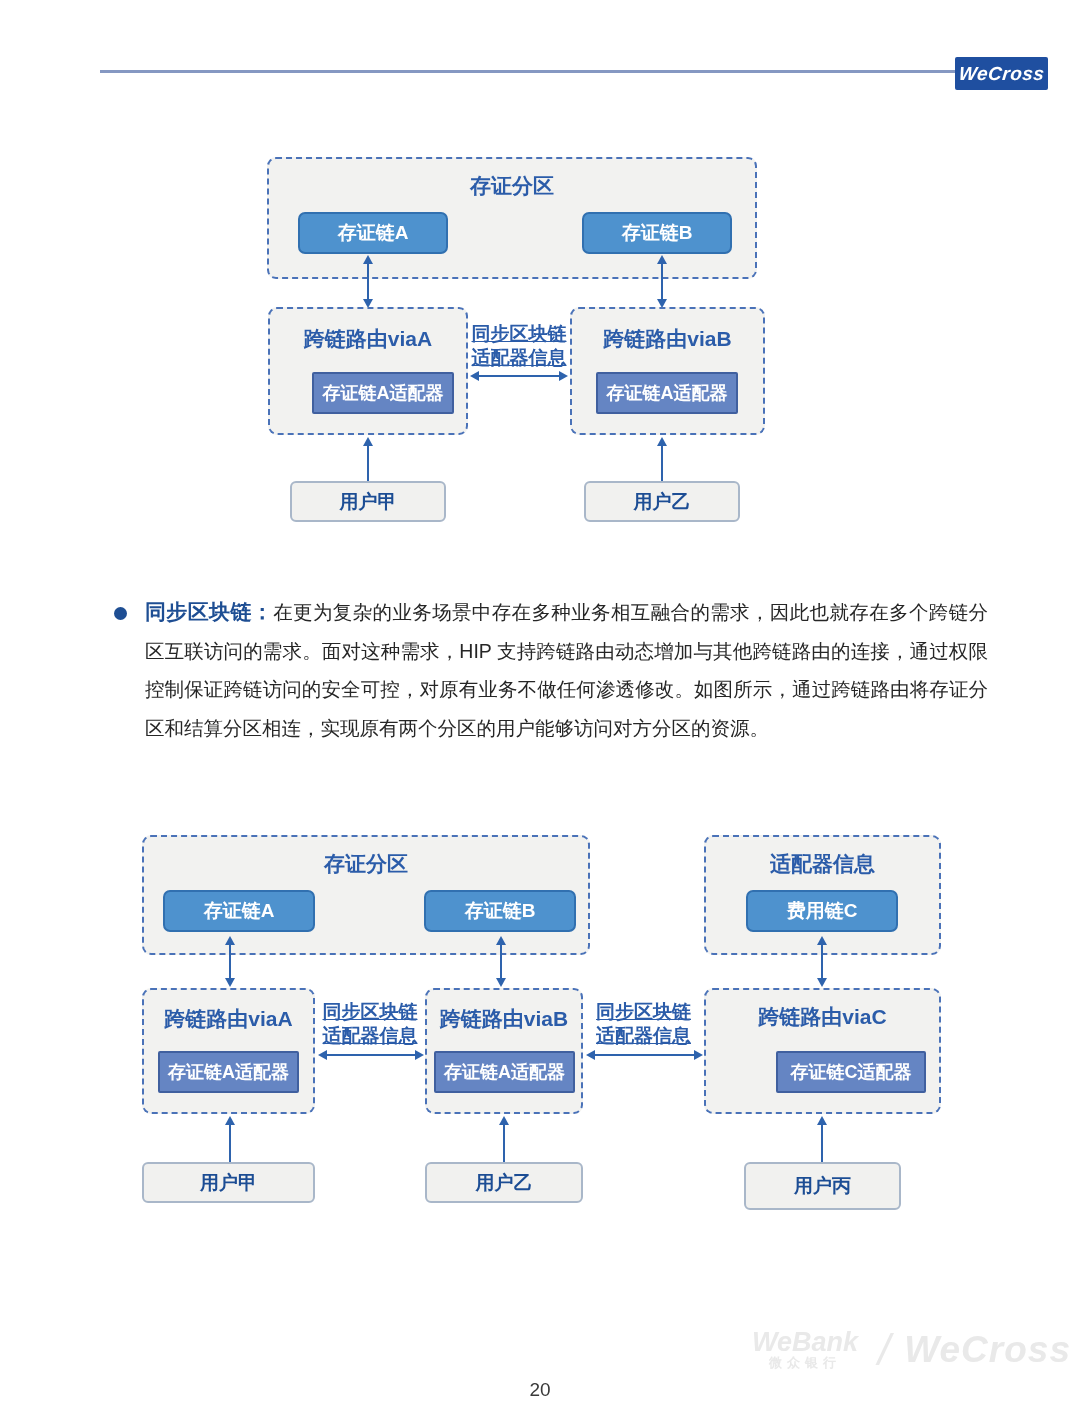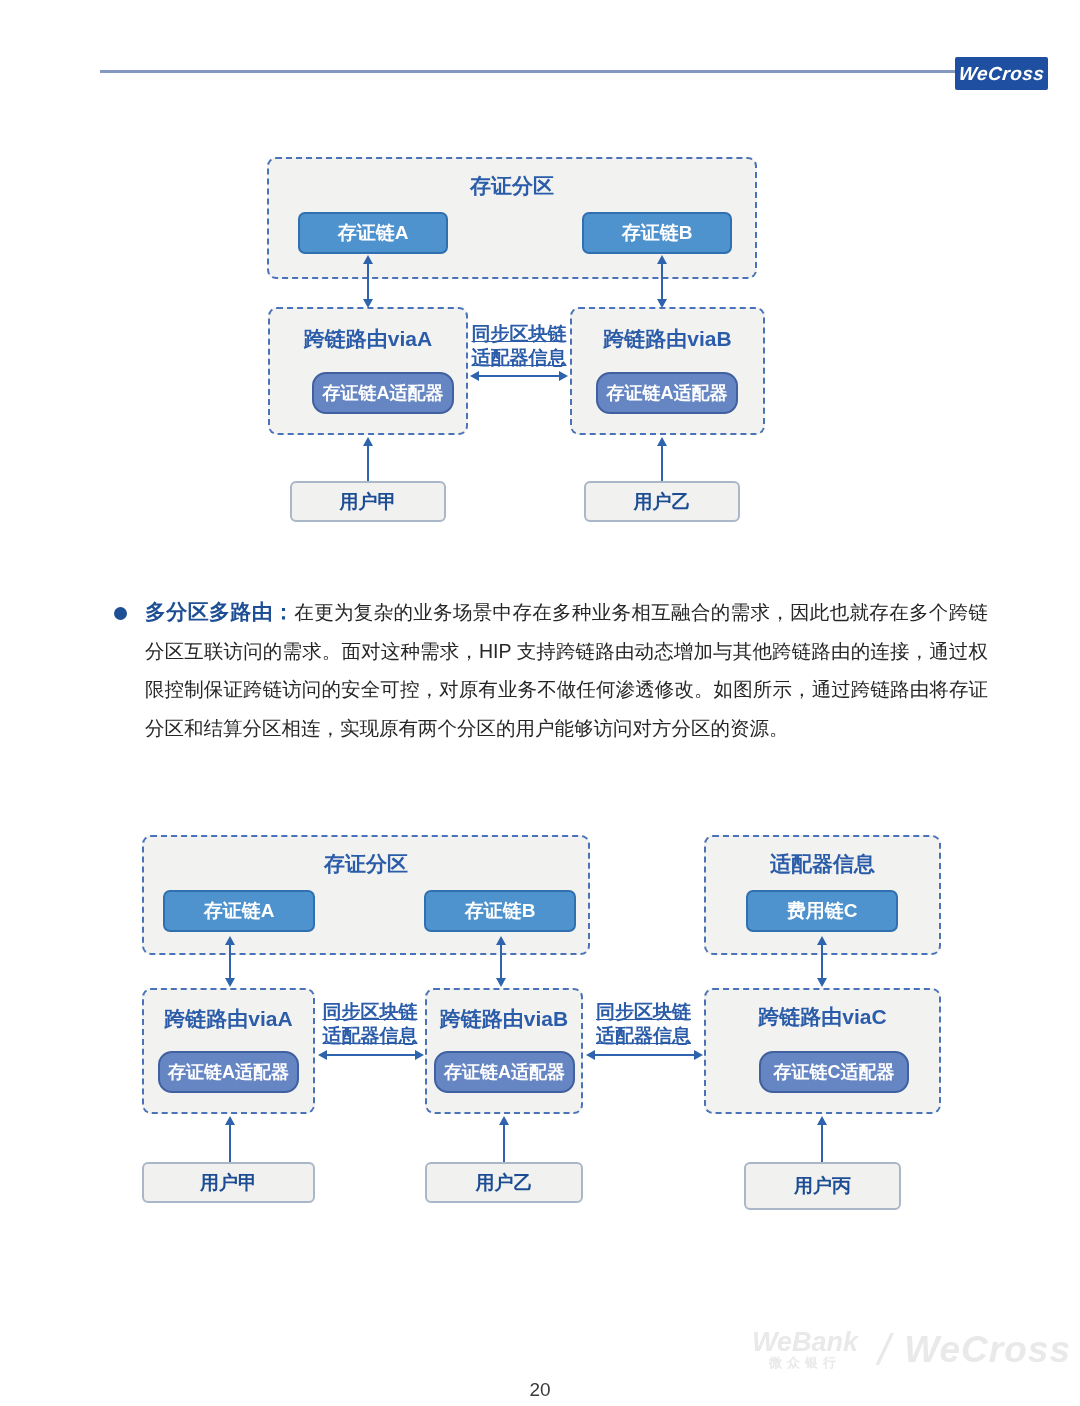--- a/index.html
+++ b/index.html
@@ -10,21 +10,21 @@
   .header-line{position:absolute;left:100px;top:70px;width:856px;height:3px;background:#8598c2;}
   .logo-box{position:absolute;left:955px;top:57px;width:93px;height:33px;background:#1f4fa0;border-radius:2px;
             display:flex;align-items:center;justify-content:center;}
   .logo-box span{color:#ffffff;font-weight:bold;font-style:italic;font-size:19px;letter-spacing:.5px;transform:skewX(-6deg);}
 
   
   .dashed-box{position:absolute;background:#f2f2f0;border:2px dashed #4a72b8;border-radius:9px;box-sizing:border-box;}
   .box-title{text-align:center;font-weight:bold;color:#2b5ca9;font-size:21px;margin-top:13px;}
   .chain-box{position:absolute;background:#4e92ce;border:2px solid #3170b0;border-radius:7px;box-sizing:border-box;
              color:#ffffff;font-weight:bold;font-size:19px;display:flex;align-items:center;justify-content:center;}
-  .adapter-box{position:absolute;background:#6585c3;border:2px solid #40609f;border-radius:14px;box-sizing:border-box;
+  .adapter-box{position:absolute;background:#6585c3;border:2px solid #40609f;border-radius:2px;box-sizing:border-box;
              color:#ffffff;font-weight:bold;font-size:18px;display:flex;align-items:center;justify-content:center;}
   .user-box{position:absolute;background:#f1f1ef;border:2px solid #a9b7c9;border-radius:6px;box-sizing:border-box;
              color:#1c4d94;font-weight:bold;font-size:19px;display:flex;align-items:center;justify-content:center;}
   .sync-label{position:absolute;color:#2b5ca9;font-weight:bold;font-size:19px;line-height:24px;text-align:center;text-decoration:underline;}
   .sync-label span{display:block;}
 
   
   .conn{position:absolute;width:10px;}
   .vline{position:absolute;left:4px;width:2px;background:#2e63ad;}
   .hconn{position:absolute;height:10px;}
@@ -104,21 +104,21 @@
   <div class="conn" style="left:657px;top:437px;height:46px;">
     <span class="ah up"></span>
     <span class="vline" style="top:7px;bottom:0;"></span>
   </div>
 
   <div class="user-box" style="left:290px;top:481px;width:156px;height:41px;">用户甲</div>
   <div class="user-box" style="left:584px;top:481px;width:156px;height:41px;">用户乙</div>
 
   <div class="bullet"></div>
   <div class="para">
-    <span class="lead">多分区多路由：</span><span>在更为复杂的业务场景中存在多种业务相互融合的需求，因此也就存在多个跨链分区互联访问的需求。面对这种需求，HIP 支持跨链路由动态增加与其他跨链路由的连接，通过权限控制保证跨链访问的安全可控，对原有业务不做任何渗透修改。如图所示，通过跨链路由将存证分区和结算分区相连，实现原有两个分区的用户能够访问对方分区的资源。</span>
+    <span class="lead">同步区块链：</span><span>在更为复杂的业务场景中存在多种业务相互融合的需求，因此也就存在多个跨链分区互联访问的需求。面对这种需求，HIP 支持跨链路由动态增加与其他跨链路由的连接，通过权限控制保证跨链访问的安全可控，对原有业务不做任何渗透修改。如图所示，通过跨链路由将存证分区和结算分区相连，实现原有两个分区的用户能够访问对方分区的资源。</span>
   </div>
 
   <div class="dashed-box" style="left:142px;top:835px;width:448px;height:120px;">
     <div class="box-title">存证分区</div>
   </div>
   <div class="chain-box" style="left:163px;top:890px;width:152px;height:42px;">存证链A</div>
   <div class="chain-box" style="left:424px;top:890px;width:152px;height:42px;">存证链B</div>
 
   <div class="dashed-box" style="left:704px;top:835px;width:237px;height:120px;">
     <div class="box-title">适配器信息</div>
@@ -147,21 +147,21 @@
   <div class="adapter-box" style="left:158px;top:1051px;width:141px;height:42px;">存证链A适配器</div>
 
   <div class="dashed-box" style="left:425px;top:988px;width:158px;height:126px;">
     <div class="box-title" style="margin-top:15px;">跨链路由viaB</div>
   </div>
   <div class="adapter-box" style="left:434px;top:1051px;width:141px;height:42px;">存证链A适配器</div>
 
   <div class="dashed-box" style="left:704px;top:988px;width:237px;height:126px;">
     <div class="box-title" style="">跨链路由viaC</div>
   </div>
-  <div class="adapter-box" style="left:759px;top:1051px;width:150px;height:42px;">存证链C适配器</div>
+  <div class="adapter-box" style="left:776px;top:1051px;width:150px;height:42px;">存证链C适配器</div>
 
   <div class="sync-label" style="left:310px;top:1000px;width:120px;">
     <span>同步区块链</span>
     <span>适配器信息</span>
   </div>
   <div class="hconn" style="left:318px;top:1050px;width:106px;">
     <span class="ah left"></span>
     <span class="hline" style="left:7px;right:7px;"></span>
     <span class="ah right"></span>
   </div>

